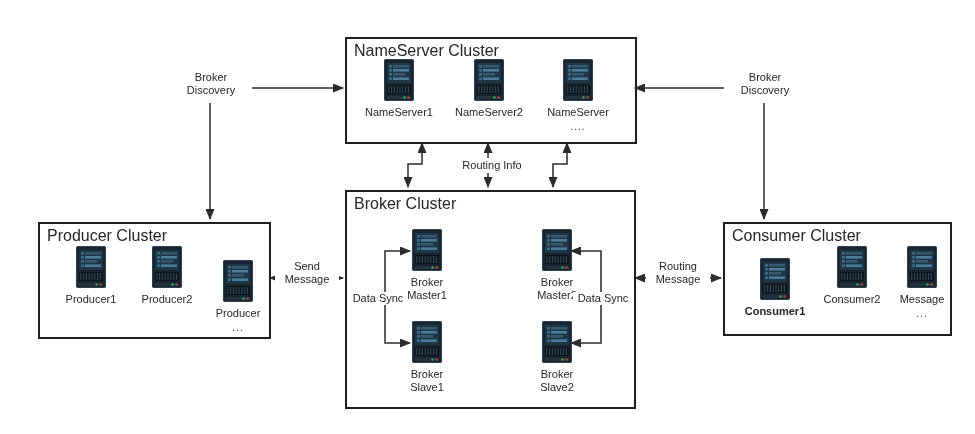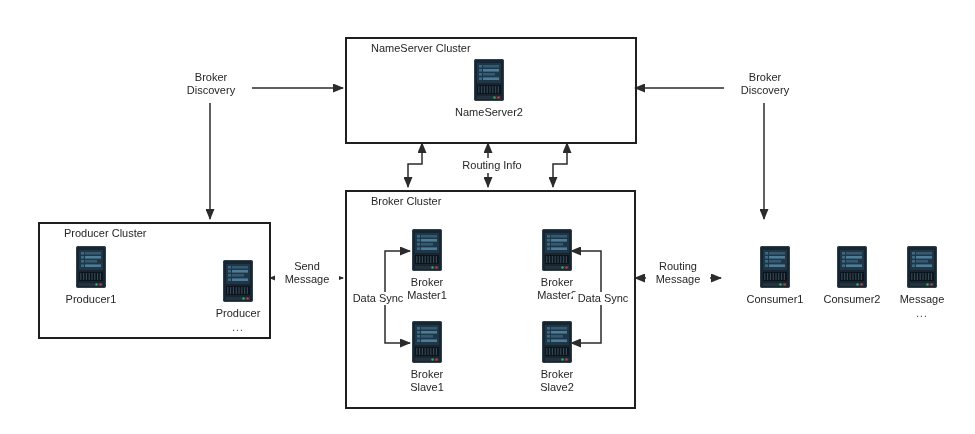--- a/index.html
+++ b/index.html
@@ -2,21 +2,21 @@
 <html><head>
 <meta charset="utf-8">
 <style>
   html,body{margin:0;padding:0;background:#ffffff;}
   .canvas{
     position:relative;width:975px;height:434px;background:#ffffff;overflow:hidden;
     font-family:"Liberation Sans","DejaVu Sans",sans-serif;color:#262626;
   }
   svg.edges{position:absolute;left:0;top:0;width:975px;height:434px;z-index:1;}
   .cluster{position:absolute;border:2px solid #1f1f1f;background:transparent;z-index:2;}
-  .cluster-title{position:absolute;left:7px;top:3px;font-size:11px;color:#262626;white-space:nowrap;margin-left:17px;}
+  .cluster-title{position:absolute;left:7px;top:3px;font-size:16px;color:#262626;white-space:nowrap;}
   .node{position:absolute;width:90px;display:flex;flex-direction:column;align-items:center;z-index:3;}
   .srv{width:30px;height:42px;display:block;}
   .node-label{margin-top:5px;font-size:11px;line-height:1.18;text-align:center;white-space:pre-line;color:#262626;}
   .node-ellipsis{margin-top:3px;font-size:10px;letter-spacing:1px;color:#3a3a3a;line-height:1;}
   .edge-label{position:absolute;z-index:4;background:#ffffff;font-size:11px;line-height:1.18;
     text-align:center;white-space:pre-line;color:#262626;padding:0 1px;}
 </style>
 </head>
 <body>
 
@@ -64,26 +64,42 @@
 
   <div class="cluster" style="left:345px;top:37px;width:288px;height:103px;">
     <div class="cluster-title">NameServer Cluster</div>
   </div>
   <div class="cluster" style="left:345px;top:190px;width:287px;height:215px;">
     <div class="cluster-title">Broker Cluster</div>
   </div>
   <div class="cluster" style="left:38px;top:222px;width:229px;height:113px;">
     <div class="cluster-title">Producer Cluster</div>
   </div>
+  <div class="cluster" style="left:723px;top:222px;width:225px;height:110px;">
+    <div class="cluster-title">Consumer Cluster</div>
+  </div>
 
+  <div class="node" style="left:354px;top:59px;">
+    <svg class="srv">
+        <use href="#server-glyph"></use>
+      </svg>
+    <div class="node-label">NameServer1</div>
+  </div>
   <div class="node" style="left:444px;top:59px;align-items:center;">
     <svg class="srv">
         <use href="#server-glyph"></use>
       </svg>
     <div class="node-label">NameServer2</div>
+  </div>
+  <div class="node" style="left:533px;top:59px;">
+    <svg class="srv">
+        <use href="#server-glyph"></use>
+      </svg>
+    <div class="node-label">NameServer</div>
+    <div class="node-ellipsis">....</div>
   </div>
 
   <div class="node" style="left:382px;top:229px;">
     <svg class="srv">
         <use href="#server-glyph"></use>
       </svg>
     <div class="node-label">Broker
 Master1</div>
   </div>
   <div class="node" style="left:512px;top:229px;">
@@ -107,29 +123,35 @@
     <div class="node-label">Broker
 Slave2</div>
   </div>
 
   <div class="node" style="left:46px;top:246px;">
     <svg class="srv">
         <use href="#server-glyph"></use>
       </svg>
     <div class="node-label">Producer1</div>
   </div>
+  <div class="node" style="left:122px;top:246px;">
+    <svg class="srv">
+        <use href="#server-glyph"></use>
+      </svg>
+    <div class="node-label">Producer2</div>
+  </div>
   <div class="node" style="left:193px;top:260px;">
     <svg class="srv">
         <use href="#server-glyph"></use>
       </svg>
     <div class="node-label">Producer</div>
     <div class="node-ellipsis">...</div>
   </div>
 
-  <div class="node" style="left:730px;top:246px;">
+  <div class="node" style="left:730px;top:258px;font-weight:bold;">
     <svg class="srv">
         <use href="#server-glyph"></use>
       </svg>
     <div class="node-label">Consumer1</div>
   </div>
   <div class="node" style="left:807px;top:246px;">
     <svg class="srv">
         <use href="#server-glyph"></use>
       </svg>
     <div class="node-label">Consumer2</div>

